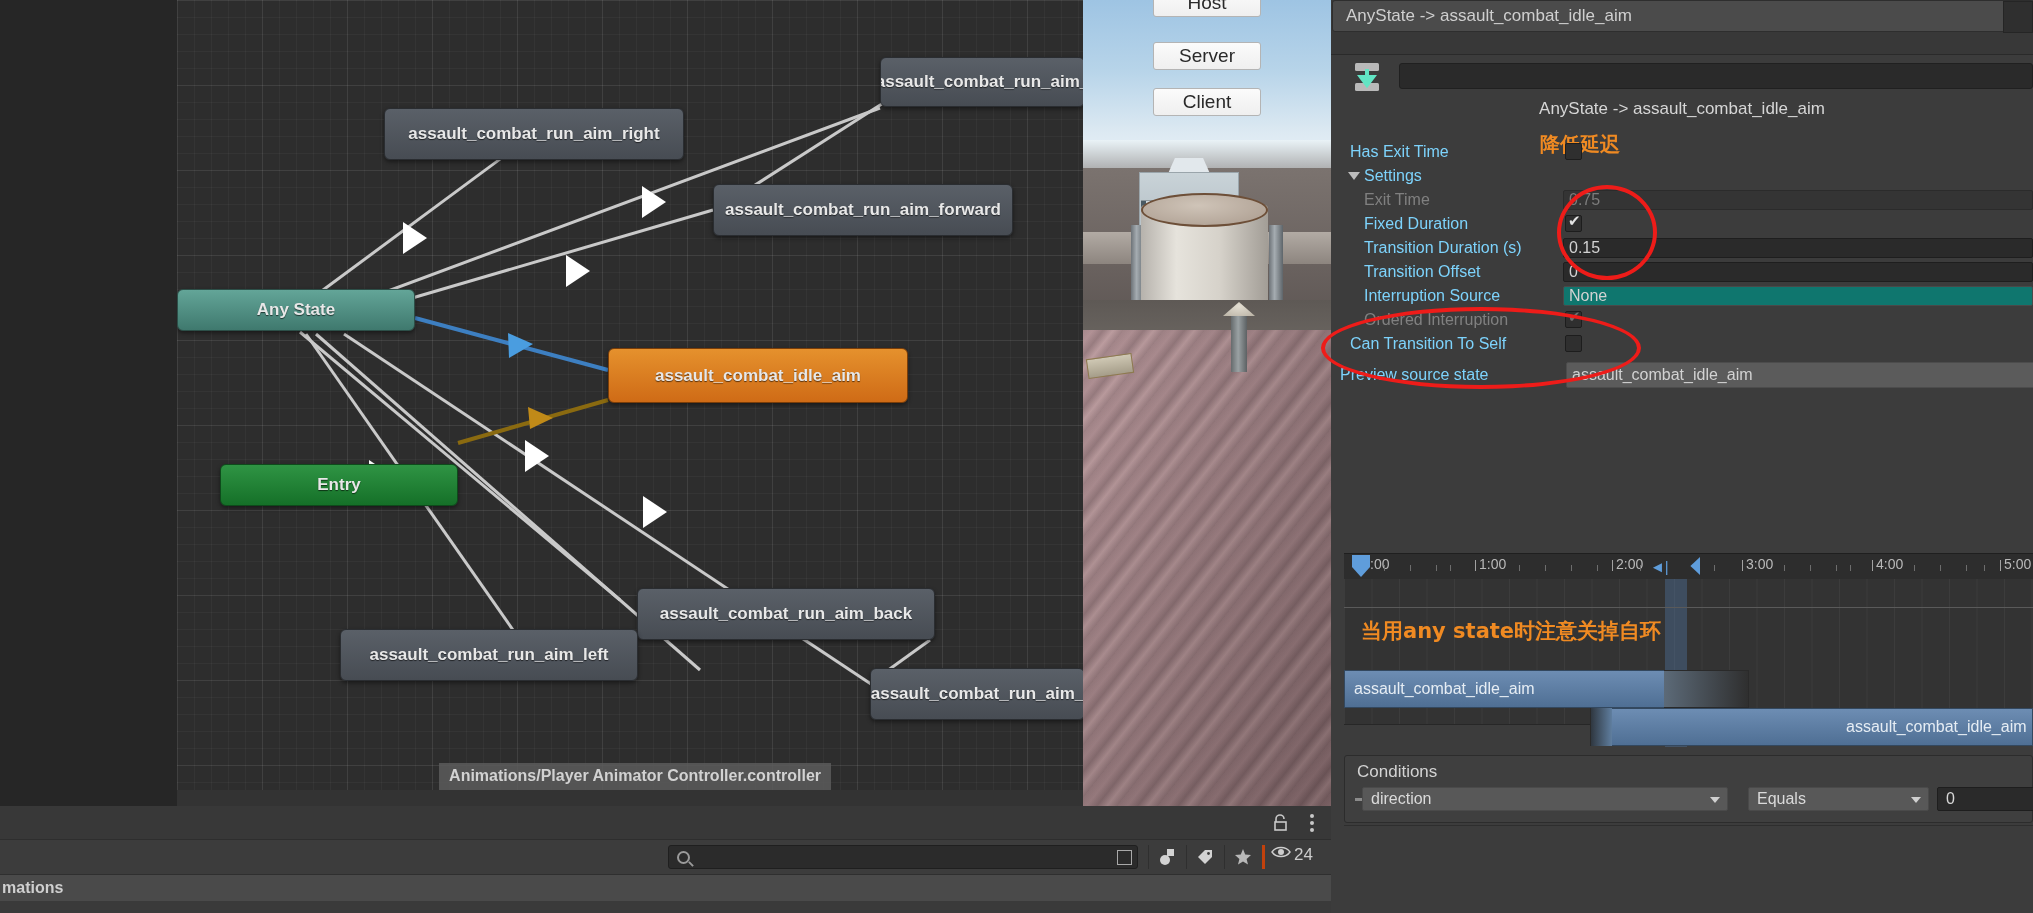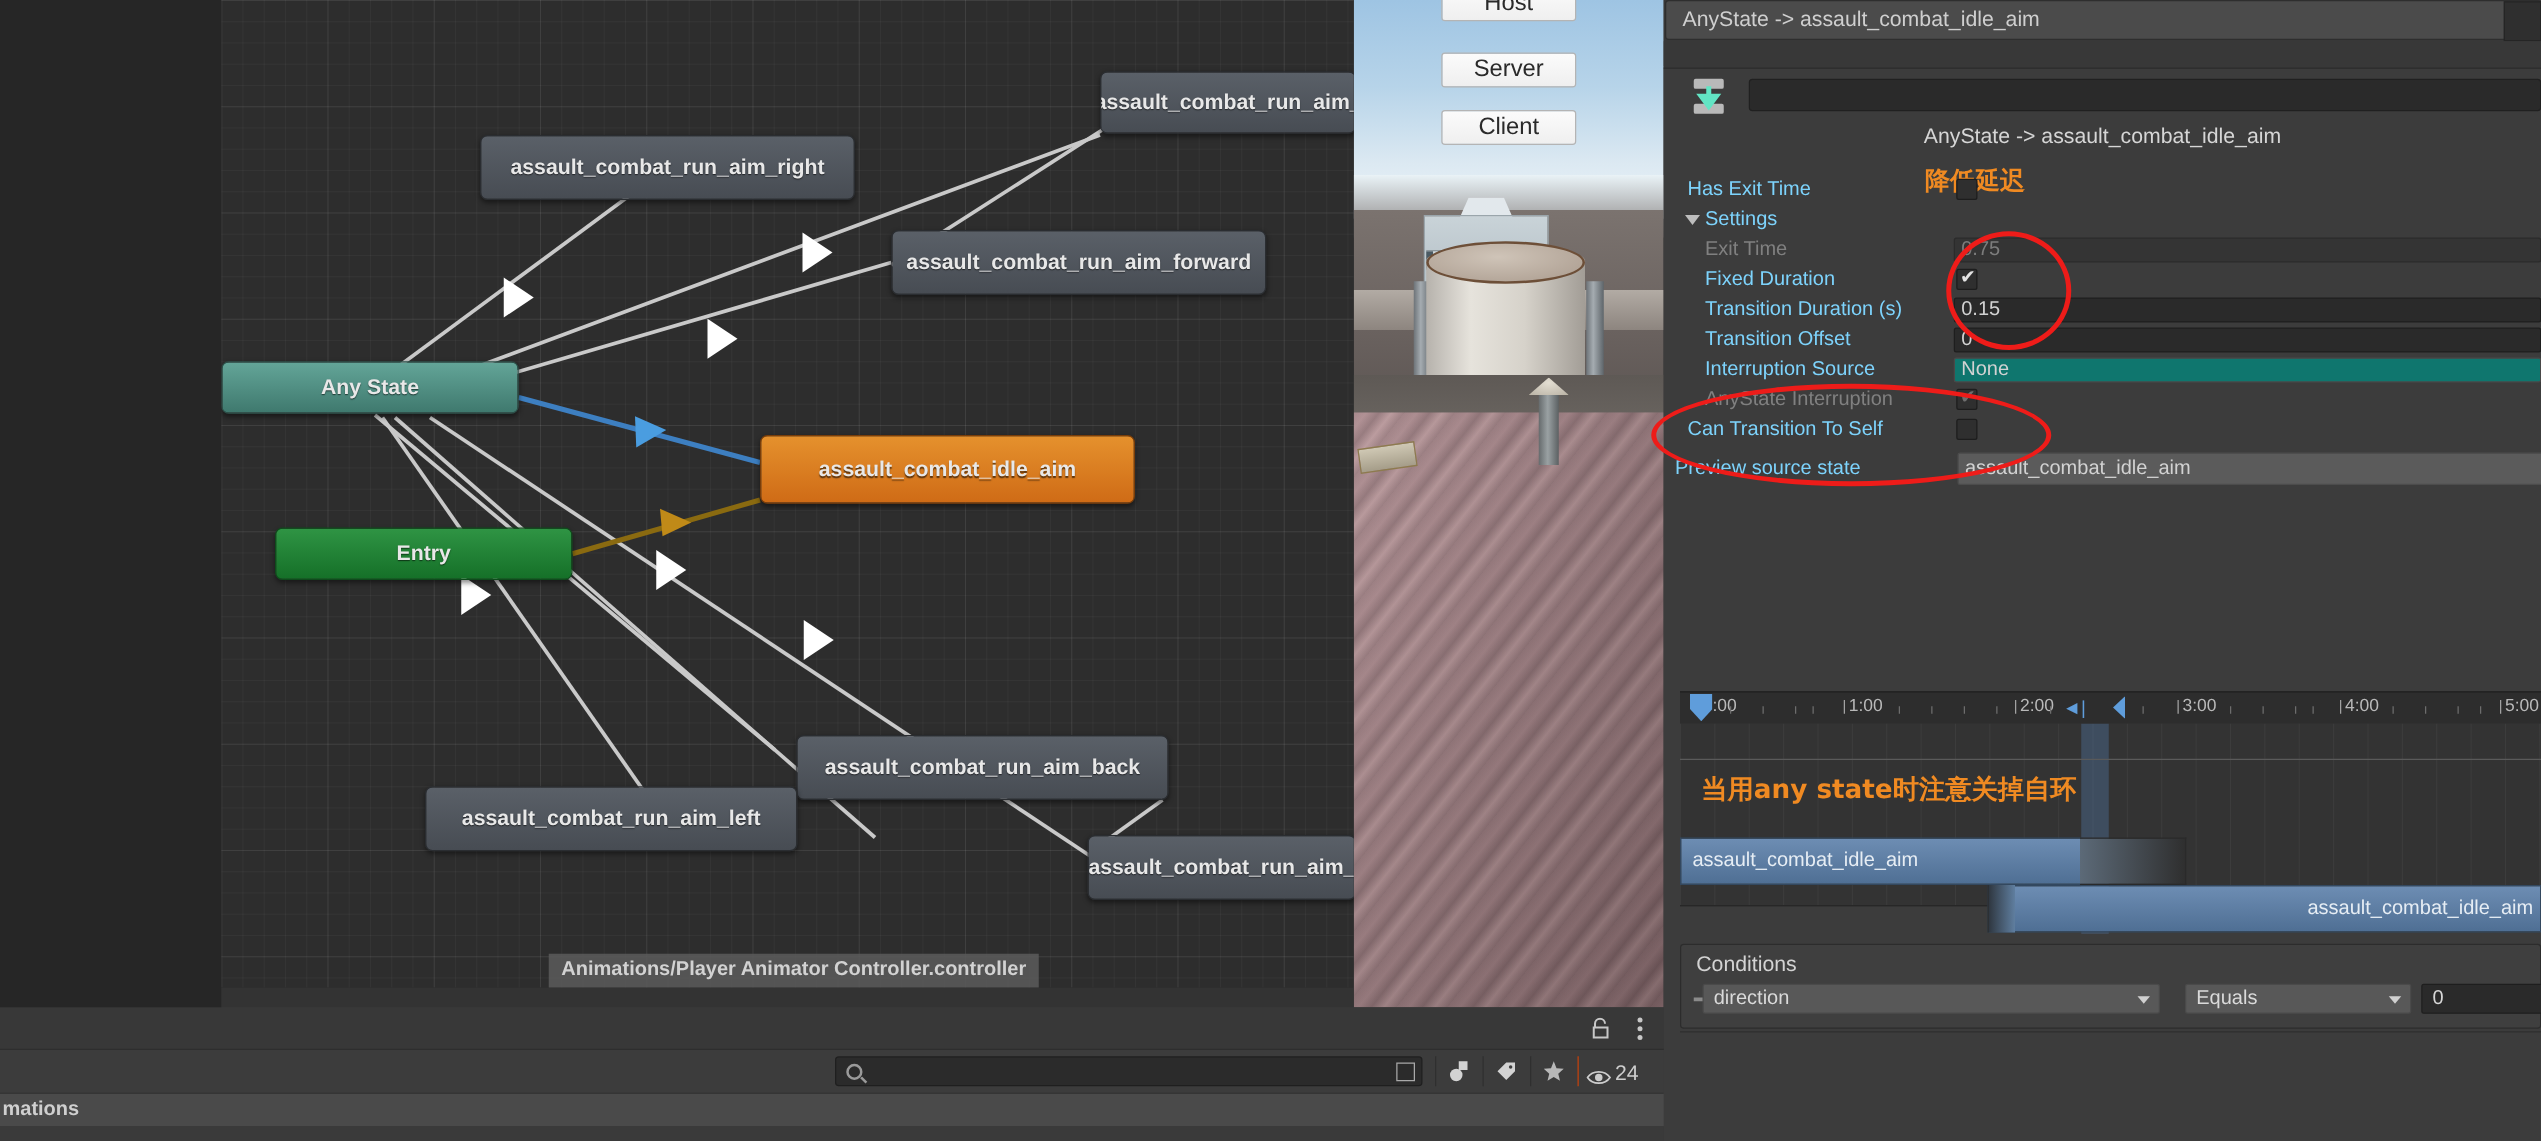--- a/index.html
+++ b/index.html
@@ -43,21 +43,21 @@
     display: flex; align-items: center; justify-content: center;
     color: #e8e8e8; font-size: 17px;
     text-shadow: 0 1px 1px rgba(0,0,0,.6);
     box-shadow: 0 2px 4px rgba(0,0,0,.45);
     white-space: nowrap;
     overflow: hidden;
     z-index: 3;
   }
   .node.state { background: linear-gradient(#5a6068, #474c53); border:1px solid #2a2d31; }
   .node.any   { background: linear-gradient(#63a598, #3f796e); border:1px solid #2c4f48; }
-  .node.entry { background: linear-gradient(#2f9444, #157028); border:1px solid #0e4b1b; }
+  .node.entry { background: linear-gradient(#2f9444, #157028); border:1px solid #0e4b1b;margin-top:42px; }
   .node.sel   { background: linear-gradient(#e5912d, #cf6b16); border:1px solid #7a3d08; }
 
   #graph-svg { position: absolute; left:0; top:0; width: 1083px; height: 806px; z-index: 2; }
 
   #controller-path {
     position: absolute; right: 252px; bottom: 16px;
     background: rgba(90,90,90,0.88);
     color: #d2d2d2; font-size: 16px; padding: 4px 10px 5px 10px;
     z-index: 6; white-space: nowrap;
   }
@@ -371,22 +371,22 @@
   .bp-ibtn {
     position:absolute; top:5px; height:24px; width:36px;
     display:flex; align-items:center; justify-content:center;
     border-left:1px solid #2f2f2f;
   }
   #bp-ib-1 { left:1148px; }
   #bp-ib-2 { left:1186px; }
   #bp-ib-3 { left:1224px; }
   #bp-visible {
     position:absolute; left:1262px; top:5px; height:24px; width:64px;
-    display:flex; align-items:flex-end; gap:3px;
-    border-left:1px solid #c2410c; padding-left:6px;
+    display:flex; align-items:flex-start; gap:3px;
+    border-left:3px solid #c2410c; padding-left:6px;
     color:#cdcdcd; font-size:17px;
   }
   #bp-listarea {
     position:absolute; left:0; top:68px; width:1331px; height:27px;
     background:#4a4a4a; border-top:1px solid #2f2f2f;
     display:flex; align-items:center;
   }
   #bp-list-label { color:#cfcfcf; font-size:16px; font-weight:bold; margin-left:2px; }
   #bp-footer {
     position:absolute; left:0; top:95px; width:1331px; height:18px; background:#3a3a3a;
@@ -545,21 +545,21 @@
         <span class="plabel" style="left:33px">Transition Offset</span>
         <span class="pfield">0</span>
       </div>
 
       <div class="prow" style="top:229px">
         <span class="plabel" style="left:33px">Interruption Source</span>
         <span class="pfield enum">None</span>
       </div>
 
       <div class="prow" style="top:253px">
-        <span class="plabel dim" style="left:33px">AnyState Interruption</span>
+        <span class="plabel dim" style="left:33px">Ordered Interruption</span>
         <span class="pcheck on dim"></span>
       </div>
 
       <div class="prow" style="top:277px">
         <span class="plabel" style="left:19px">Can Transition To Self</span>
         <span class="pcheck"></span>
       </div>
 
       <div class="prow" style="top:308px">
         <span class="plabel" style="left:9px">Preview source state</span>

